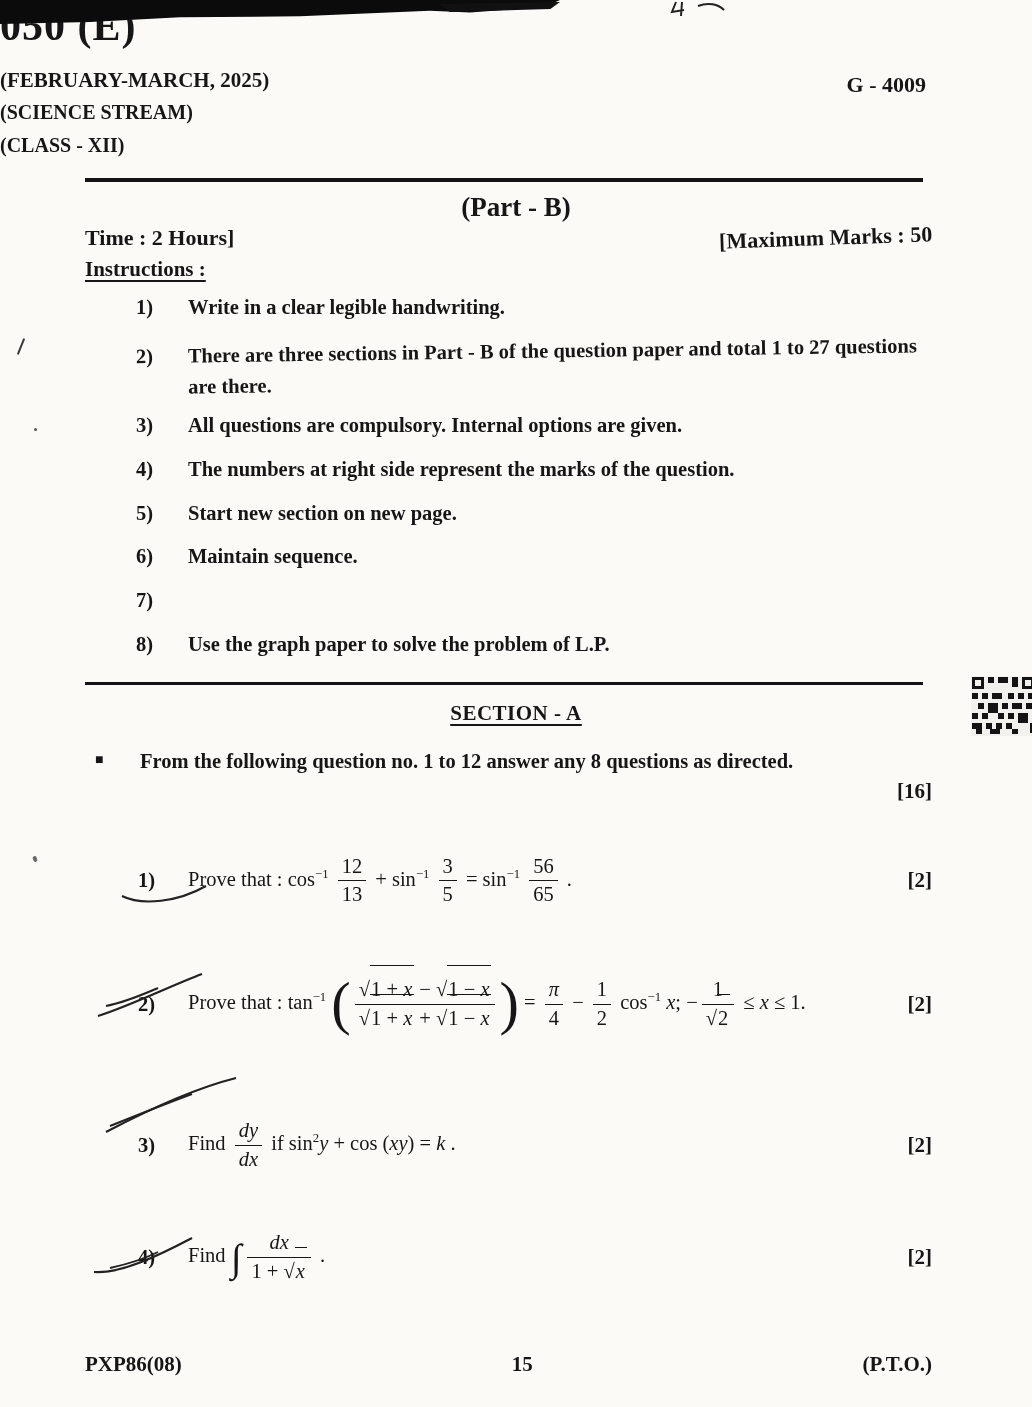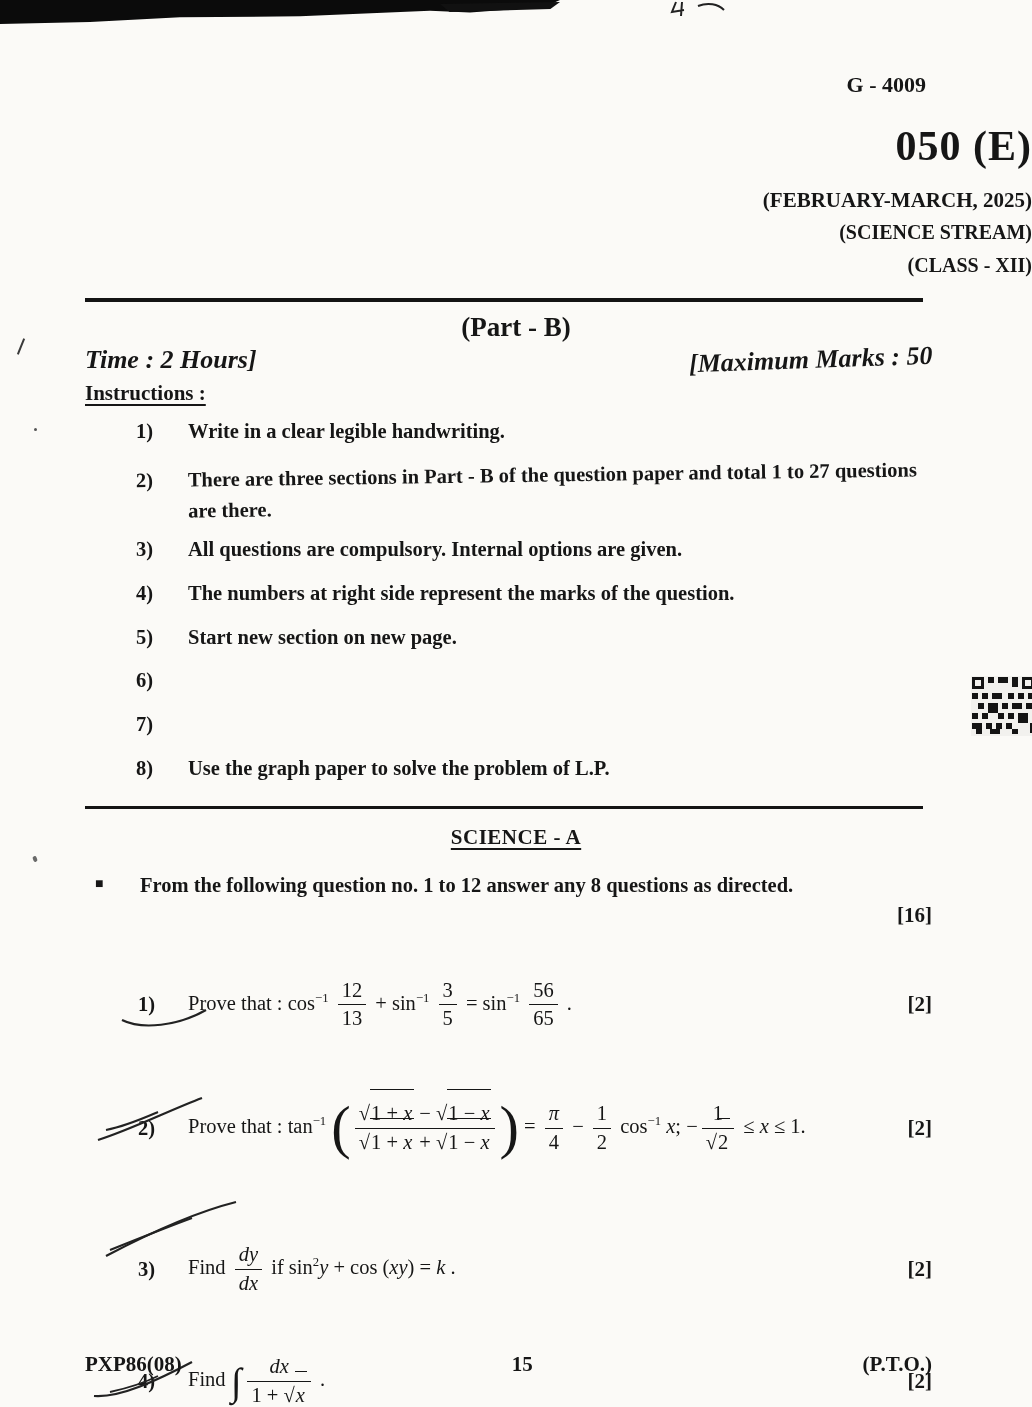--- a/index.html
+++ b/index.html
@@ -21,31 +21,31 @@
     position:absolute;top:2px;left:440px;width:120px;height:10px;background:#111;
     clip-path:polygon(0 20%,100% 0,92% 70%,8% 100%);
   }
   .top-pen-mark{position:absolute;top:0;left:668px;}
   .margin-mark-1{position:absolute;top:338px;left:20px;width:2px;height:17px;background:#3a3a3a;transform:rotate(22deg);}
   .margin-mark-2{position:absolute;top:428px;left:34px;width:3px;height:3px;border-radius:50%;background:#555;}
   .margin-mark-3{position:absolute;top:856px;left:33px;width:4px;height:6px;background:#6a6a6a;border-radius:2px;transform:rotate(-20deg);}
   .qr{position:absolute;top:676px;right:-5px;}
   
   .paper-code{position:absolute;top:72px;right:106px;font-size:22px;font-weight:bold;}
-  .header{padding-top:120px;text-align:right;line-height:1.25;}
+  .header{text-align:left;line-height:1.25;}
   .title{font-size:42px;font-weight:bold;letter-spacing:1px;}
   .session{font-size:21px;font-weight:bold;margin-top:14px;}
   .stream{font-size:20px;font-weight:bold;margin-top:7px;}
   .klass{font-size:20px;font-weight:bold;margin-top:8px;}
   .rule{height:4px;background:#141414;margin-left:85px;width:838px;}
   .rule1{margin-top:20px;}
   .rule2{height:3px;margin-top:22px;}
   .part{text-align:center;font-size:27px;font-weight:bold;margin-top:10px;}
   .tm-row{display:flex;justify-content:space-between;align-items:center;
-          padding:2px 100px 0 85px;font-size:26px;font-weight:bold;font-style:italic;}
+          padding:2px 100px 0 85px;font-size:22px;font-weight:bold;}
   .max-marks{transform:rotate(-2deg);}
   .inst-head{margin:6px 0 10px 85px;font-size:21px;font-weight:bold;
              text-decoration:underline;text-underline-offset:4px;width:fit-content;}
   
   .inst{display:flex;padding:0 108px 0 136px;font-size:20.5px;font-weight:bold;
         margin-bottom:13px;line-height:1.5;}
   .inst .no{width:52px;flex:none;}
   .inst .txt{flex:1;}
   .tilt1{transform:rotate(-0.8deg);}
   
@@ -167,34 +167,35 @@
     <div class="inst">
       <span class="no">4)</span>
       <span class="txt">The numbers at right side represent the marks of the question.</span>
     </div>
     <div class="inst">
       <span class="no">5)</span>
       <span class="txt">Start new section on new page.</span>
     </div>
     <div class="inst">
       <span class="no">6)</span>
+      <span class="txt">Maintain sequence.</span>
     </div>
     <div class="inst">
       <span class="no">7)</span>
     </div>
     <div class="inst">
       <span class="no">8)</span>
       <span class="txt">Use the graph paper to solve the problem of L.P.</span>
     </div>
   </div>
 
   <div class="rule rule2"></div>
 
   <div class="section-head">
-    <span>SCIENCE - A</span>
+    <span>SECTION - A</span>
   </div>
 
   <div class="intro">
     <span class="bullet">■</span>
     <div class="intro-text">
       <div>From the following question no. 1 to 12 answer any 8 questions as directed.</div>
       <div class="intro-line2">
         <span class="intro-marks">[16]</span>
       </div>
     </div>

